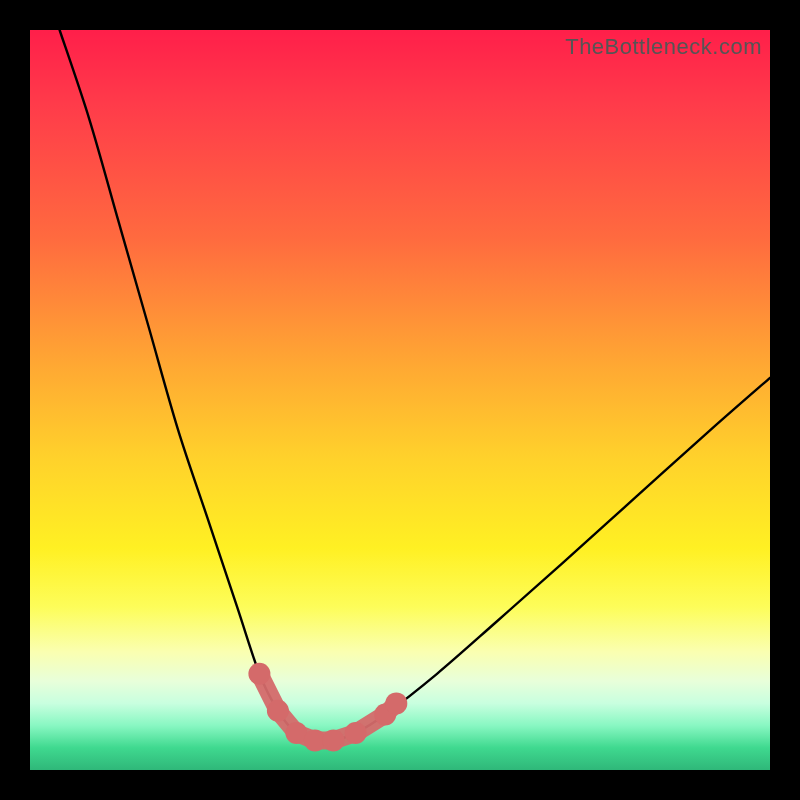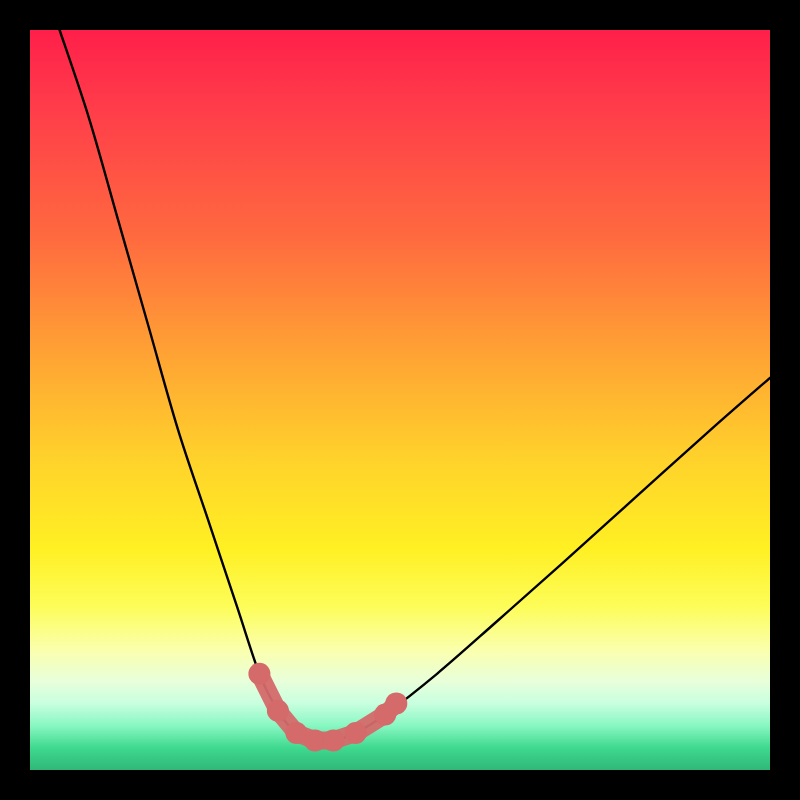--- a/index.html
+++ b/index.html
@@ -59,20 +59,21 @@
     width: 740px;
     height: 740px;
     overflow: visible;
   }
 </style>
 </head>
 <body>
 
 <div class="frame">
   <div class="plot">
+    <div class="watermark">TheBottleneck.com</div>
     <svg class="curve" viewBox="0 0 740 740" preserveAspectRatio="none">
       <path id="curve-path" fill="none" stroke="#000" stroke-width="2.4" stroke-linecap="round" stroke-linejoin="round" d="M 29.6 0 C 34.53333333333333 14.799999999999992, 49.333333333333336 56.73333333333329, 59.2 88.79999999999995 C 69.06666666666666 120.86666666666662, 78.93333333333334 157.86666666666665, 88.8 192.39999999999998 C 98.66666666666666 226.9333333333333, 108.53333333333333 261.4666666666667, 118.4 296 C 128.26666666666668 330.5333333333333, 138.13333333333333 367.5333333333333, 148 399.59999999999997 C 157.86666666666667 431.66666666666663, 167.73333333333332 458.79999999999995, 177.6 488.4 C 187.46666666666667 518, 198.5666666666667 551.3000000000001, 207.20000000000002 577.2 C 215.83333333333334 603.1, 222.61666666666667 626.5333333333333, 229.4 643.8 C 236.18333333333334 661.0666666666666, 241.73333333333335 670.9333333333333, 247.9 680.8 C 254.06666666666666 690.6666666666666, 260.2333333333333 698.0666666666666, 266.4 703 C 272.56666666666666 707.9333333333334, 278.73333333333335 709.1666666666666, 284.90000000000003 710.4 C 291.0666666666667 711.6333333333333, 296.6166666666667 711.6333333333333, 303.4 710.4 C 310.1833333333333 709.1666666666666, 316.9666666666667 707.3166666666666, 325.6 703 C 334.23333333333335 698.6833333333334, 341.6333333333333 694.3666666666667, 355.2 684.5 C 368.76666666666665 674.6333333333333, 388.50000000000006 659.2166666666666, 407.00000000000006 643.8 C 425.50000000000006 628.3833333333333, 445.23333333333335 610.5, 466.2 592 C 487.16666666666663 573.5, 509.3666666666666 553.7666666666667, 532.8 532.8 C 556.2333333333332 511.83333333333326, 582.1333333333332 488.4, 606.8 466.2 C 631.4666666666667 444, 658.6 419.3333333333333, 680.8000000000001 399.59999999999997 C 703.0000000000001 379.8666666666666, 730.1333333333333 356.4333333333333, 740 347.79999999999995"></path>
       <path id="marker-path" fill="none" stroke="#d46a6a" stroke-width="18" stroke-linecap="round" stroke-linejoin="round" opacity="0.95" d="M 229.4 643.8 L 247.9 680.8 L 266.4 703 L 284.90000000000003 710.4 L 303.4 710.4 L 325.6 703 L 355.2 684.5 L 366.3 673.4"></path>
       <g id="marker-dots">
           <circle cx="229.4" cy="643.8" r="11" fill="#d46a6a"></circle>
           <circle cx="247.9" cy="680.8" r="11" fill="#d46a6a"></circle>
           <circle cx="266.4" cy="703" r="11" fill="#d46a6a"></circle>
           <circle cx="284.90000000000003" cy="710.4" r="11" fill="#d46a6a"></circle>
           <circle cx="303.4" cy="710.4" r="11" fill="#d46a6a"></circle>
           <circle cx="325.6" cy="703" r="11" fill="#d46a6a"></circle>

